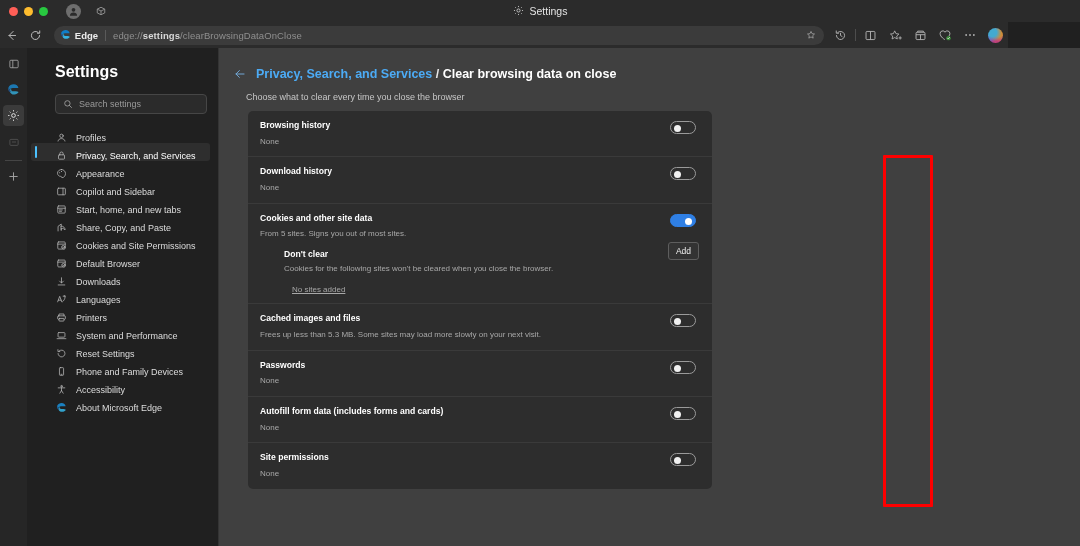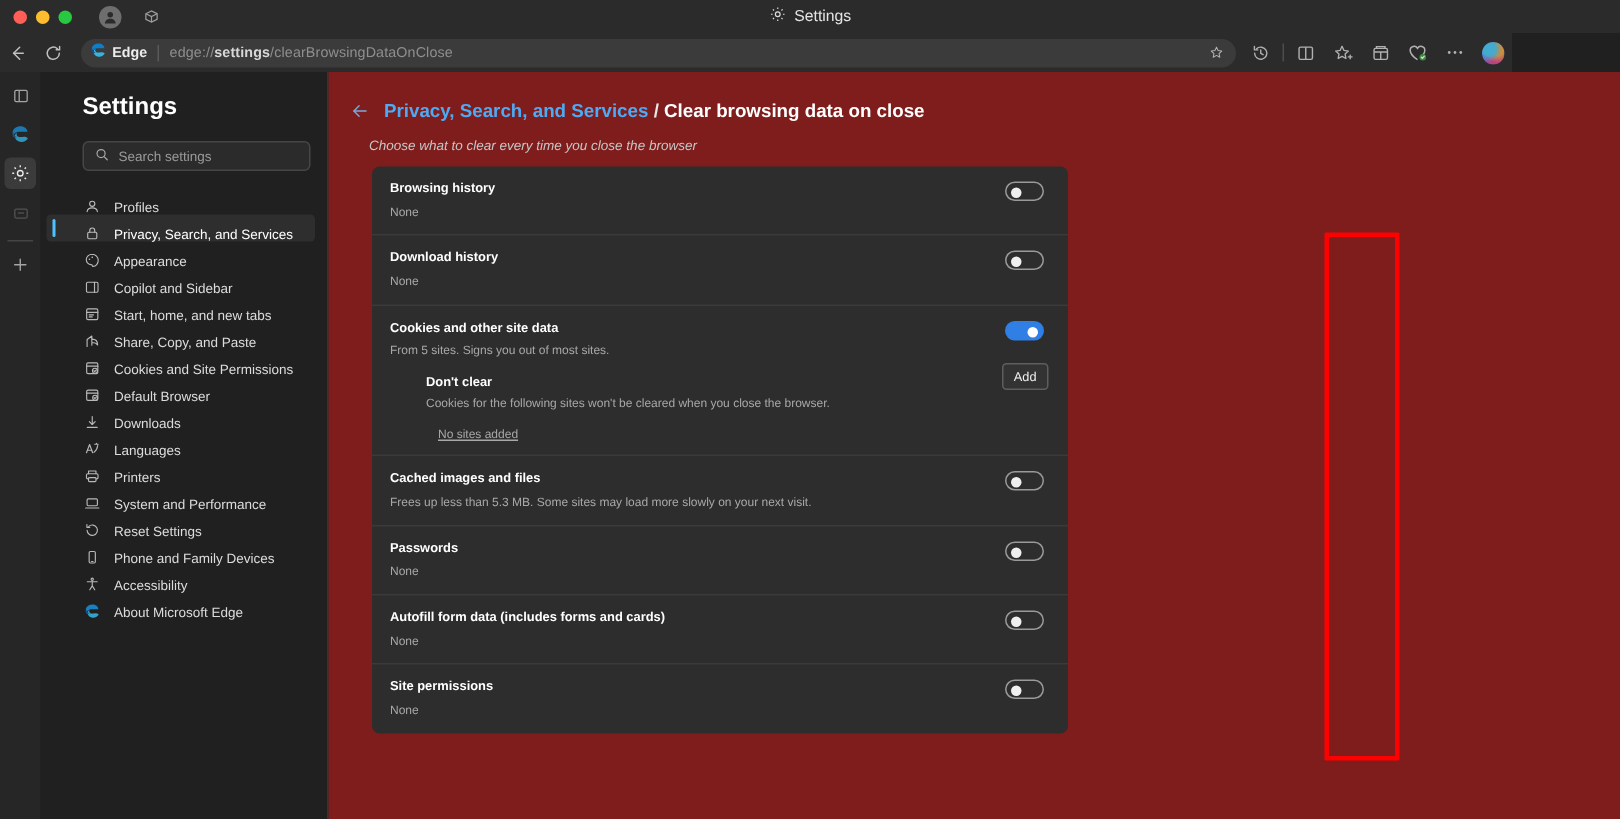--- a/index.html
+++ b/index.html
@@ -125,32 +125,32 @@
   .nav-row.active { background: #2e2e2e; border-radius: 3px; margin-right: 8px; margin-left: 4px; padding-left: 24px; }
   .nav-row.active::before {
     content: ""; position: absolute; left: 4px; top: 3px;
     width: 2px; height: 12px; background: #4cc2ff; border-radius: 1px;
   }
   .nav-row.active .lbl { color: #ffffff; }
 
   
   .content {
     position: absolute; left: 219px; top: 48px; width: 861px; height: 498px;
-    background: #7f1d1d; overflow: hidden;
+    background: #404040; overflow: hidden;
   }
   .breadcrumb {
     display: flex; align-items: center; gap: 10px;
     margin: 19px 0 0 15px;
   }
   .back-arrow { opacity: .9; display:flex; align-items:center; }
   .crumb-text { font-size: 12.5px; font-weight: bold; }
   .crumb-text .parent { color: #4cabf5; }
   .crumb-text .sep { color: #e8e8e8; }
   .crumb-text .cur { color: #ffffff; }
-  .subtitle { font-size: 9px; color: #c6c6c6; margin: 11px 0 0 27px; font-style: italic; }
+  .subtitle { font-size: 9px; color: #c6c6c6; margin: 11px 0 0 27px; }
 
   .card {
     position: absolute; left: 29px; top: 63px; width: 464px;
     background: #2d2d2d; border-radius: 5px; overflow: hidden;
   }
   .row {
     position: relative; display: flex; align-items: flex-start;
     padding: 9px 0 9px 12px; min-height: 41px;
     border-bottom: 1px solid #3a3a3a;
   }

